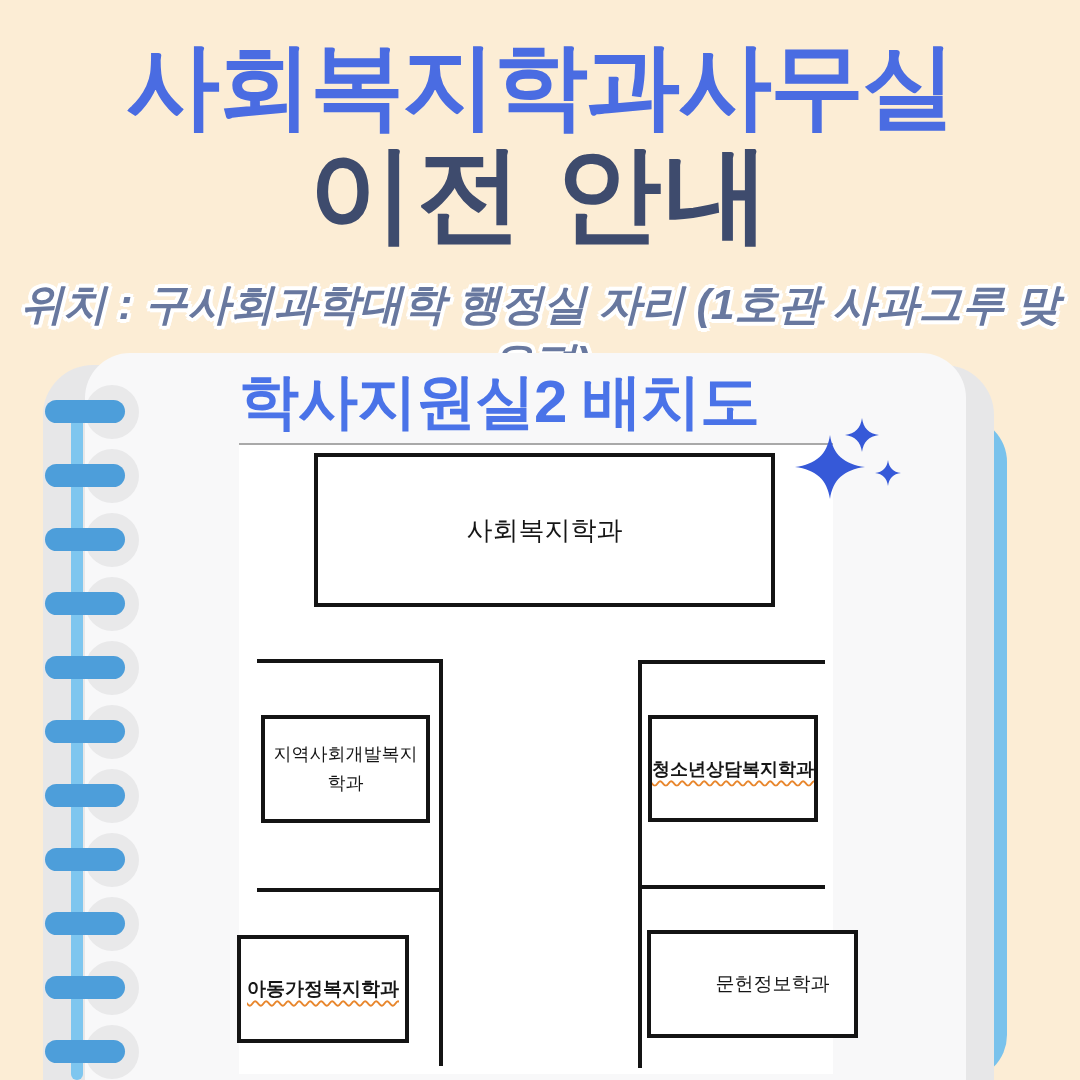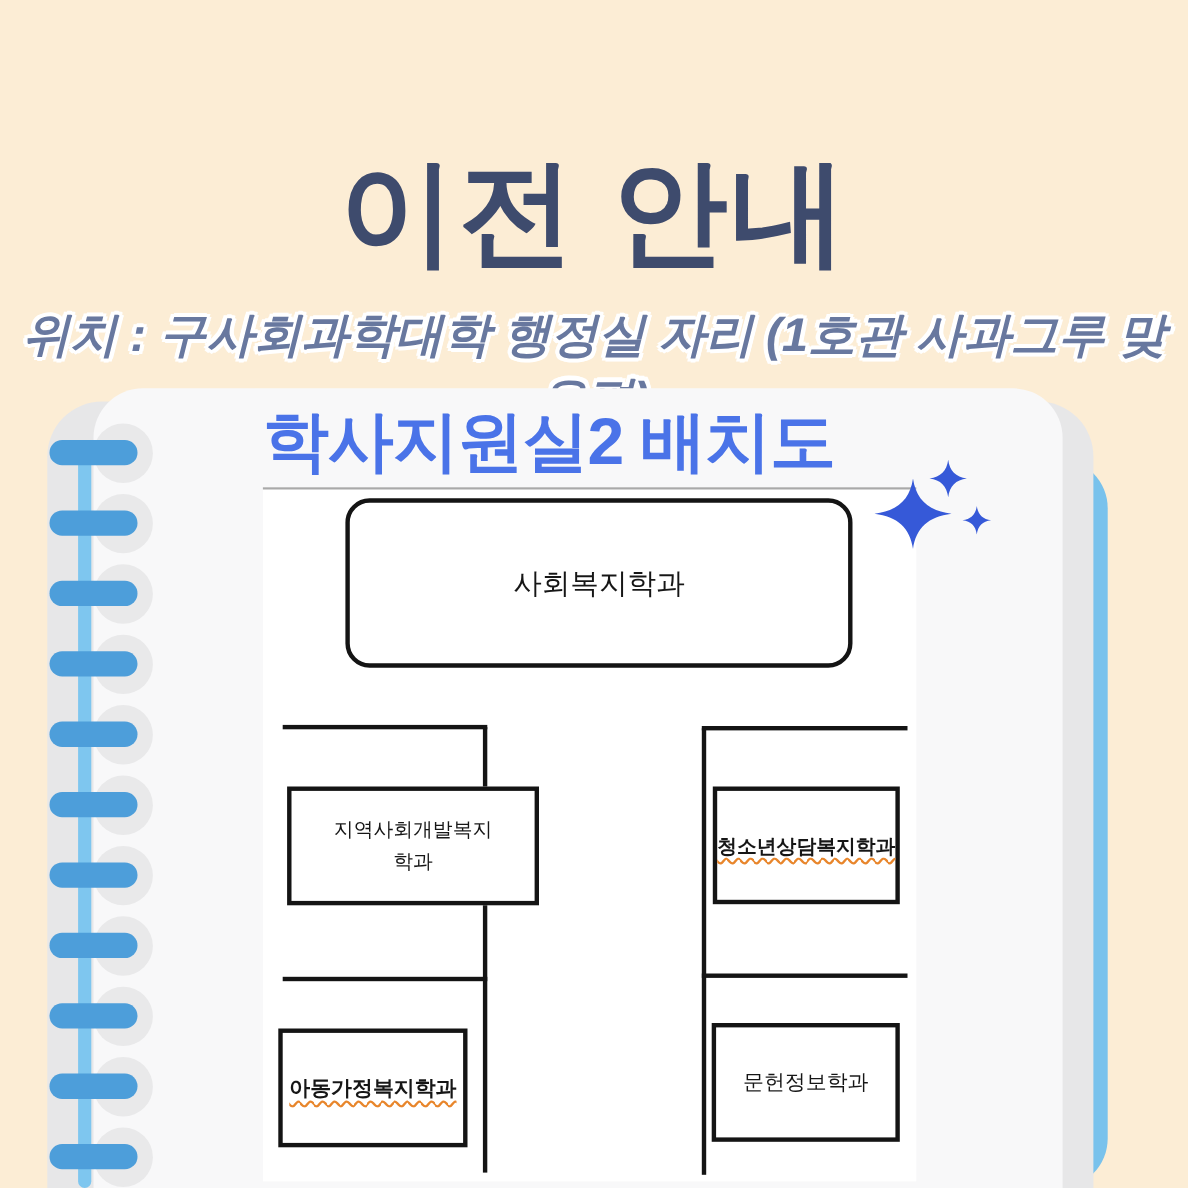--- a/index.html
+++ b/index.html
@@ -50,42 +50,43 @@
   }
 
   
   .plan-canvas{ left:239px; top:443px; width:594px; height:629px;
     background:#ffffff; border-top:2px solid #a9a9a9; }
   .plan-box{
     position:absolute; background:#ffffff; border:4px solid #141414;
     display:flex; align-items:center; justify-content:center; text-align:center;
     color:#161616; font-family:"Liberation Sans","DejaVu Sans",sans-serif;
   }
-  .box-top{ left:314px; top:453px; width:453px; height:146px; font-size:26px;border-radius:22px; }
-  .box-left1{ left:261px; top:715px; width:161px; height:100px; font-size:18px; line-height:1.6; padding:0 30px;}
-  .box-left2{ left:253px; top:935px; width:164px; height:100px; font-size:19px; }
+  .box-top{ left:314px; top:453px; width:453px; height:146px; font-size:26px; }
+  .box-left1{ left:261px; top:715px; width:161px; height:100px; font-size:18px; line-height:1.6; padding:0 0;}
+  .box-left2{ left:237px; top:935px; width:164px; height:100px; font-size:19px; }
   .box-right1{ left:648px; top:715px; width:162px; height:99px; font-size:18px; }
-  .box-right2{ left:647px; top:930px; width:163px; height:100px; font-size:19px; }
+  .box-right2{ left:647px; top:930px; width:163px; height:100px; font-size:19px;padding-left:40px; }
   .squiggle{ text-decoration:underline wavy 2px #e8862c; text-underline-offset:5px;font-weight:bold; }
 
   .wall{ position:absolute; background:#141414; }
   .wall-left-v   { left:439px; top:661px; width:4px;  height:405px; }
   .wall-left-h1  { left:257px; top:659px; width:186px; height:4px; }
   .wall-left-h2  { left:257px; top:888px; width:186px; height:4px; }
   .wall-right-v  { left:638px; top:662px; width:4px;  height:406px; }
   .wall-right-h1 { left:638px; top:660px; width:187px; height:4px; }
   .wall-right-h2 { left:638px; top:885px; width:187px; height:4px; }
 
   .sparkles{ left:778px; top:402px; width:140px; height:110px; }
 </style>
 </head>
 <body>
 
 <div class="stage">
 
+  <div class="abs title-line1">사회복지학과사무실</div>
   <div class="abs title-line2">이전 안내</div>
   <div class="abs subtitle">위치 : 구사회과학대학 행정실 자리 (1호관 사과그루 맞은편)</div>
 
   <div class="abs nb-blue-edge"></div>
   <div class="abs nb-gray-page"></div>
   <div class="abs nb-white-page"></div>
   <div class="abs nb-spiral-line"></div>
   <div class="ring" style="top: 385px;"></div>
     <div class="pill" style="top: 400px;"></div>
     <div class="ring" style="top: 449px;"></div>

